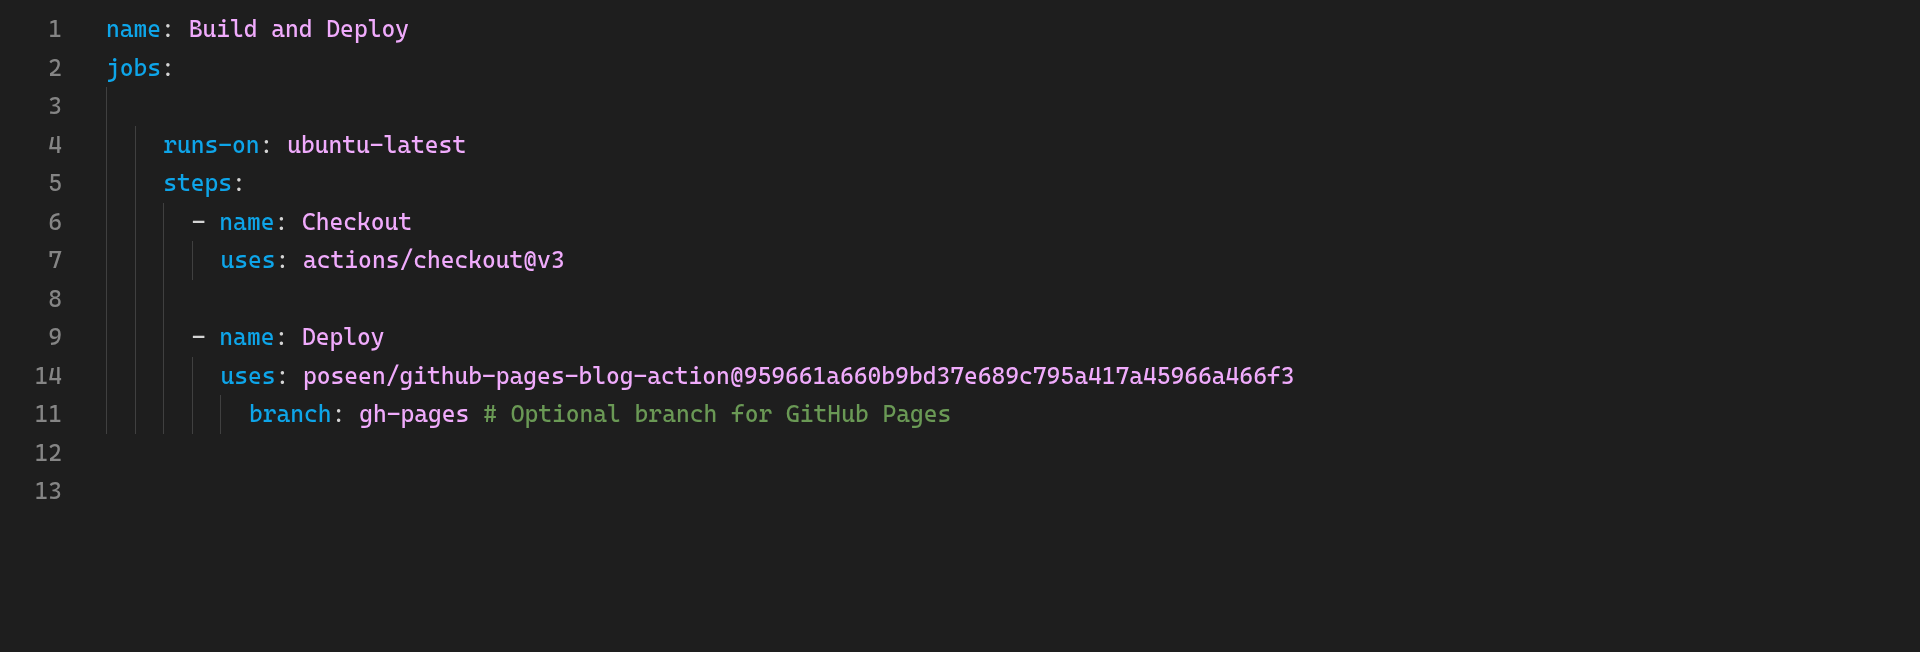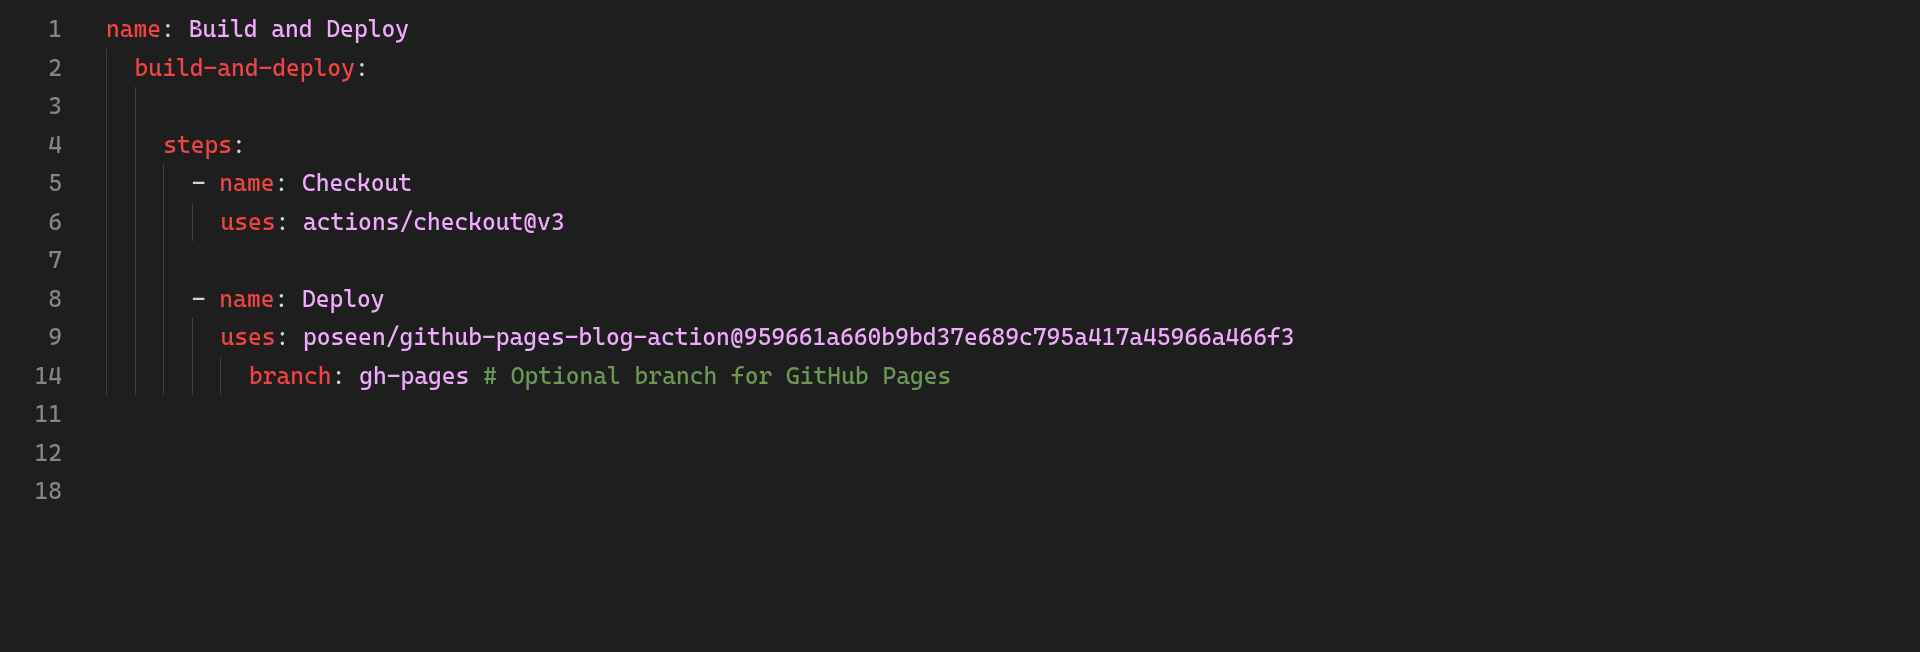--- a/index.html
+++ b/index.html
@@ -45,21 +45,21 @@
     position: absolute;
     top: 0;
     bottom: 0;
     width: 1px;
     background: #404040;
   }
   .content {
     position: relative;
     z-index: 1;
   }
-  .tok-key    { color: #ef4444; }
+  .tok-key    { color: #0ea5e9; }
   .tok-str    { color: #f0abfc; }
   .tok-punc   { color: #d4d4d4; }
   .tok-brack  { color: #ffd602; }
   .tok-comment{ color: #6a9955; }
   .tok-plain  { color: #d4d4d4; }
 </style>
 </head>
 <body>
 
 <div class="editor">
@@ -69,26 +69,27 @@
       <div>3</div>
       <div>4</div>
       <div>5</div>
       <div>6</div>
       <div>7</div>
       <div>8</div>
       <div>9</div>
       <div>14</div>
       <div>11</div>
       <div>12</div>
-      <div>18</div>
+      <div>13</div>
     </div>
   <div class="code">
       <div class="line"><span class="content" style="padding-left: 22px;"><span class="tok-key">name</span><span class="tok-punc">:</span><span class="tok-plain"> </span><span class="tok-str">Build and Deploy</span></span></div>
-      <div class="line"><span class="guide" style="left: 22px;"></span><span class="content" style="padding-left: 50.6px;"><span class="tok-key">build-and-deploy</span><span class="tok-punc">:</span></span></div>
-      <div class="line"><span class="guide" style="left: 22px;"></span><span class="guide" style="left: 50.6px;"></span></div>
+      <div class="line"><span class="content" style="padding-left: 22px;"><span class="tok-key">jobs</span><span class="tok-punc">:</span></span></div>
+      <div class="line"><span class="guide" style="left: 22px;"></span></div>
+      <div class="line"><span class="guide" style="left: 22px;"></span><span class="guide" style="left: 50.6px;"></span><span class="content" style="padding-left: 79.2px;"><span class="tok-key">runs-on</span><span class="tok-punc">:</span><span class="tok-plain"> </span><span class="tok-str">ubuntu-latest</span></span></div>
       <div class="line"><span class="guide" style="left: 22px;"></span><span class="guide" style="left: 50.6px;"></span><span class="content" style="padding-left: 79.2px; margin-top: 48px;"><span class="tok-key">steps</span><span class="tok-punc">:</span></span></div>
       <div class="line"><span class="guide" style="left: 22px;"></span><span class="guide" style="left: 50.6px;"></span><span class="guide" style="left: 79.2px;"></span><span class="content" style="padding-left: 107.8px;"><span class="tok-plain">- </span><span class="tok-key">name</span><span class="tok-punc">:</span><span class="tok-plain"> </span><span class="tok-str">Checkout</span></span></div>
       <div class="line"><span class="guide" style="left: 22px;"></span><span class="guide" style="left: 50.6px;"></span><span class="guide" style="left: 79.2px;"></span><span class="guide" style="left: 107.8px;"></span><span class="content" style="padding-left: 136.4px;"><span class="tok-key">uses</span><span class="tok-punc">:</span><span class="tok-plain"> </span><span class="tok-str">actions/checkout@v3</span></span></div>
       <div class="line"><span class="guide" style="left: 22px;"></span><span class="guide" style="left: 50.6px;"></span><span class="guide" style="left: 79.2px;"></span><span class="content" style="padding-left: 22px;"></span></div>
       <div class="line"><span class="guide" style="left: 22px;"></span><span class="guide" style="left: 50.6px;"></span><span class="guide" style="left: 79.2px;"></span><span class="content" style="padding-left: 107.8px;"><span class="tok-plain">- </span><span class="tok-key">name</span><span class="tok-punc">:</span><span class="tok-plain"> </span><span class="tok-str">Deploy</span></span></div>
       <div class="line"><span class="guide" style="left: 22px;"></span><span class="guide" style="left: 50.6px;"></span><span class="guide" style="left: 79.2px;"></span><span class="guide" style="left: 107.8px;"></span><span class="content" style="padding-left: 136.4px;"><span class="tok-key">uses</span><span class="tok-punc">:</span><span class="tok-plain"> </span><span class="tok-str">poseen/github-pages-blog-action@959661a660b9bd37e689c795a417a45966a466f3</span></span></div>
       <div class="line"><span class="guide" style="left: 22px;"></span><span class="guide" style="left: 50.6px;"></span><span class="guide" style="left: 79.2px;"></span><span class="guide" style="left: 107.8px;"></span><span class="guide" style="left: 136.4px;"></span><span class="content" style="padding-left: 165px;"><span class="tok-key">branch</span><span class="tok-punc">:</span><span class="tok-plain"> </span><span class="tok-str">gh-pages</span><span class="tok-plain"> </span><span class="tok-comment"># Optional branch for GitHub Pages</span></span></div>
     </div>
 </div>
 

